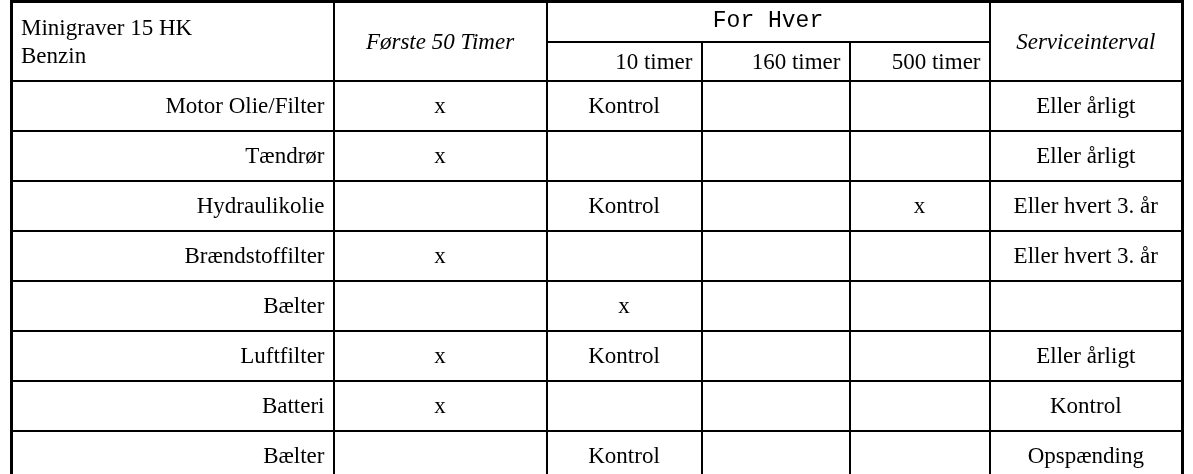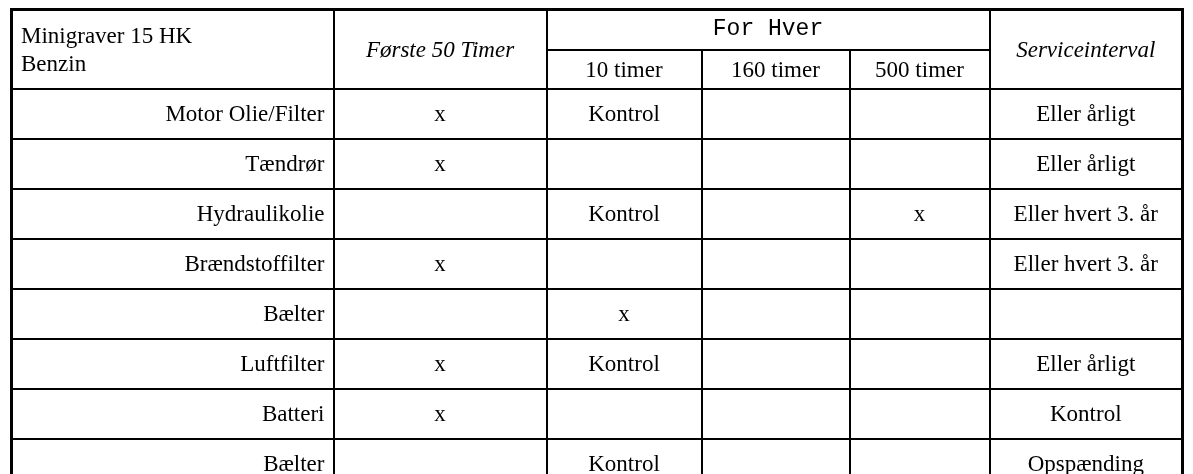--- a/index.html
+++ b/index.html
@@ -12,21 +12,21 @@
     height: 474px;
     font-family: "Liberation Serif", serif;
     color: #000000;
     overflow: hidden;
   }
   .page {
     position: relative;
     width: 977px;
     height: 474px;
     box-sizing: border-box;
-    padding: 8px 10px 0 10px;
+    padding: 0 10px 0 10px;
   }
   table.service-table {
     border-collapse: collapse;
     table-layout: fixed;
     width: 1173px;
     border: 3px solid #000;
   }
   table.service-table td,
   table.service-table th {
     border: 2px solid #000;
@@ -53,21 +53,21 @@
     text-align: center;
     font-style: italic;
   }
   .hdr-forhver {
     text-align: center;
     font-size: 23px;
     padding: 7px 8px;
     font-family: Liberation Mono, monospace;
   }
   .sub-hdr {
-    text-align: center;
+    text-align: right;
     padding-left: 10px;
     font-size: 23px;
   }
   td.cell-item {
     text-align: right;
     padding-left: 10px;
     height: 38px;
   }
   td.cell-center {
     text-align: center;

